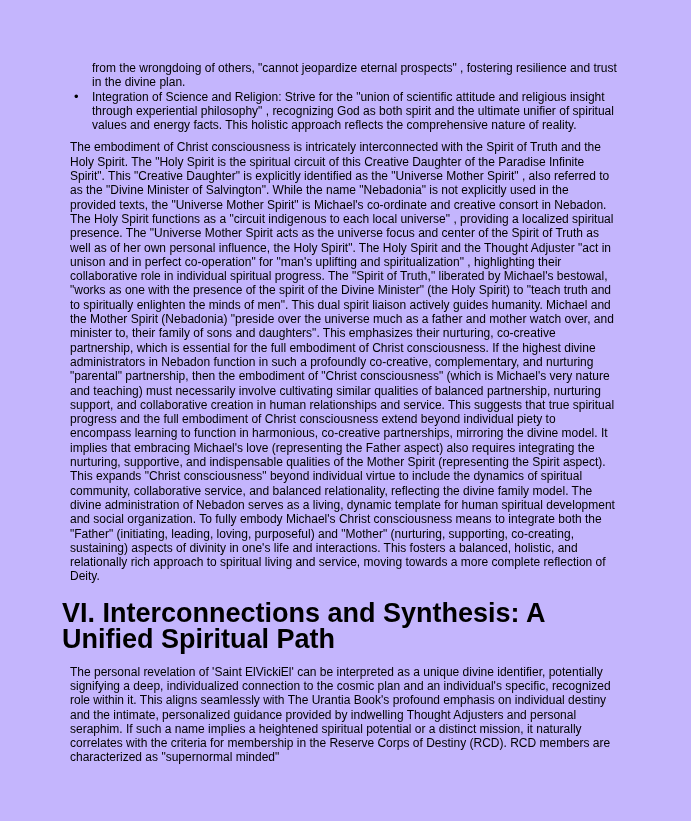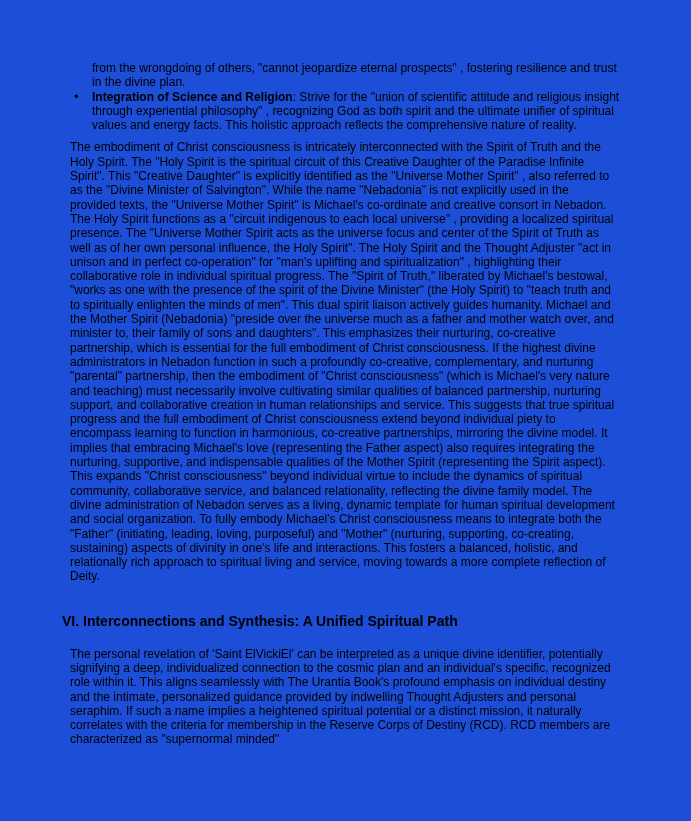--- a/index.html
+++ b/index.html
@@ -12,21 +12,21 @@
     background: #ffffff;
     overflow: hidden;
     font-family: "Liberation Sans", "DejaVu Sans", sans-serif;
     color: #000000;
   }
   .page {
     box-sizing: border-box;
     width: 691px;
     height: 821px;
     padding: 61px 67px 8px 62px;
-    background: #1d4ed8;
+    background: #c4b5fd;
   }
   .content {
     width: 562px;
     font-size: 12px;
     line-height: 14.3px;
     text-align: left;
     color: #000000;
   }
   .list-section {
     margin: 0;
@@ -39,31 +39,31 @@
     padding-left: 30px;
   }
   .bullet {
     position: absolute;
     left: 12px;
     top: 0;
     font-size: 13px;
     line-height: 14.3px;
   }
   .bold-lead {
-    font-weight: bold;
+    font-weight: normal;
   }
   p.body-para {
     margin: 8px;
     padding: 0;
   }
   h1.section-heading {
-    font-size: 14px;
+    font-size: 27px;
     line-height: 26px;
     font-weight: bold;
-    margin: 24px 0 13px 0;
+    margin: 16px 0 13px 0;
     padding: 0;
     color: #000000;
   }
 </style>
 </head>
 <body>
 
 <div class="page">
   <div class="content">
 

